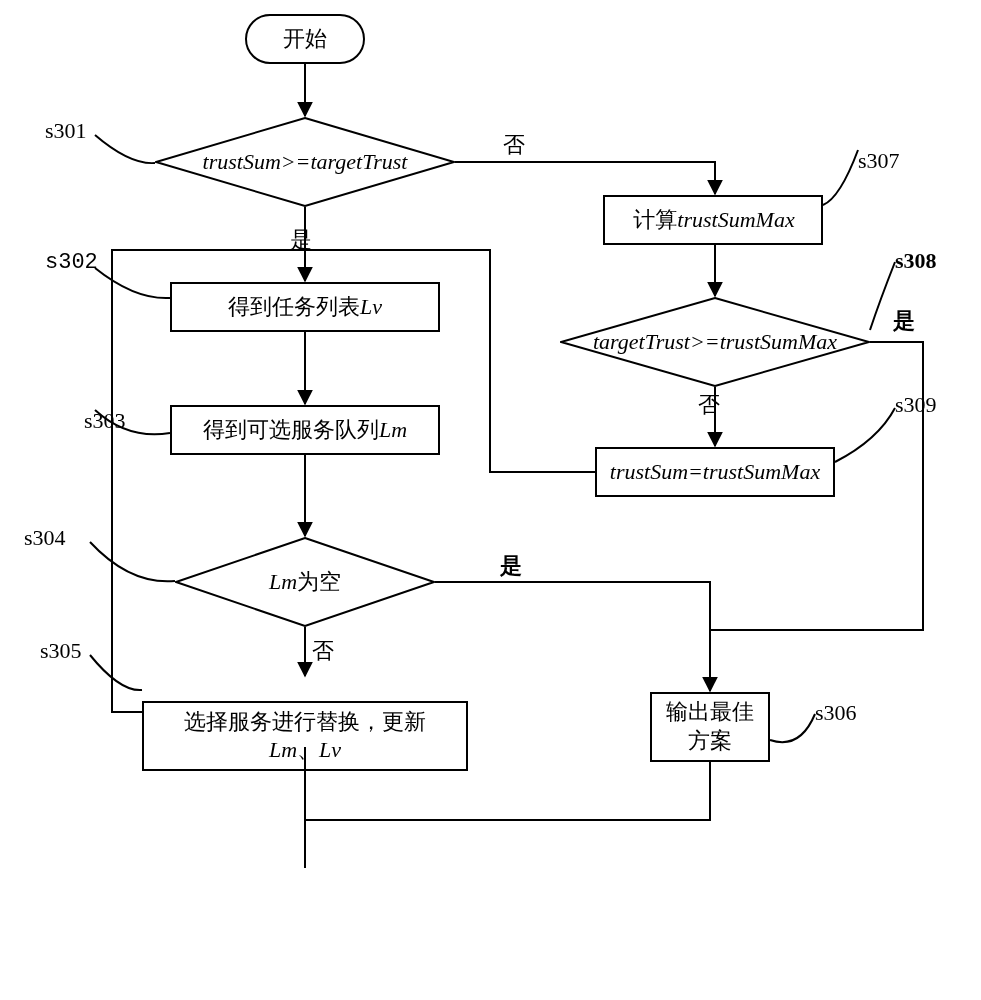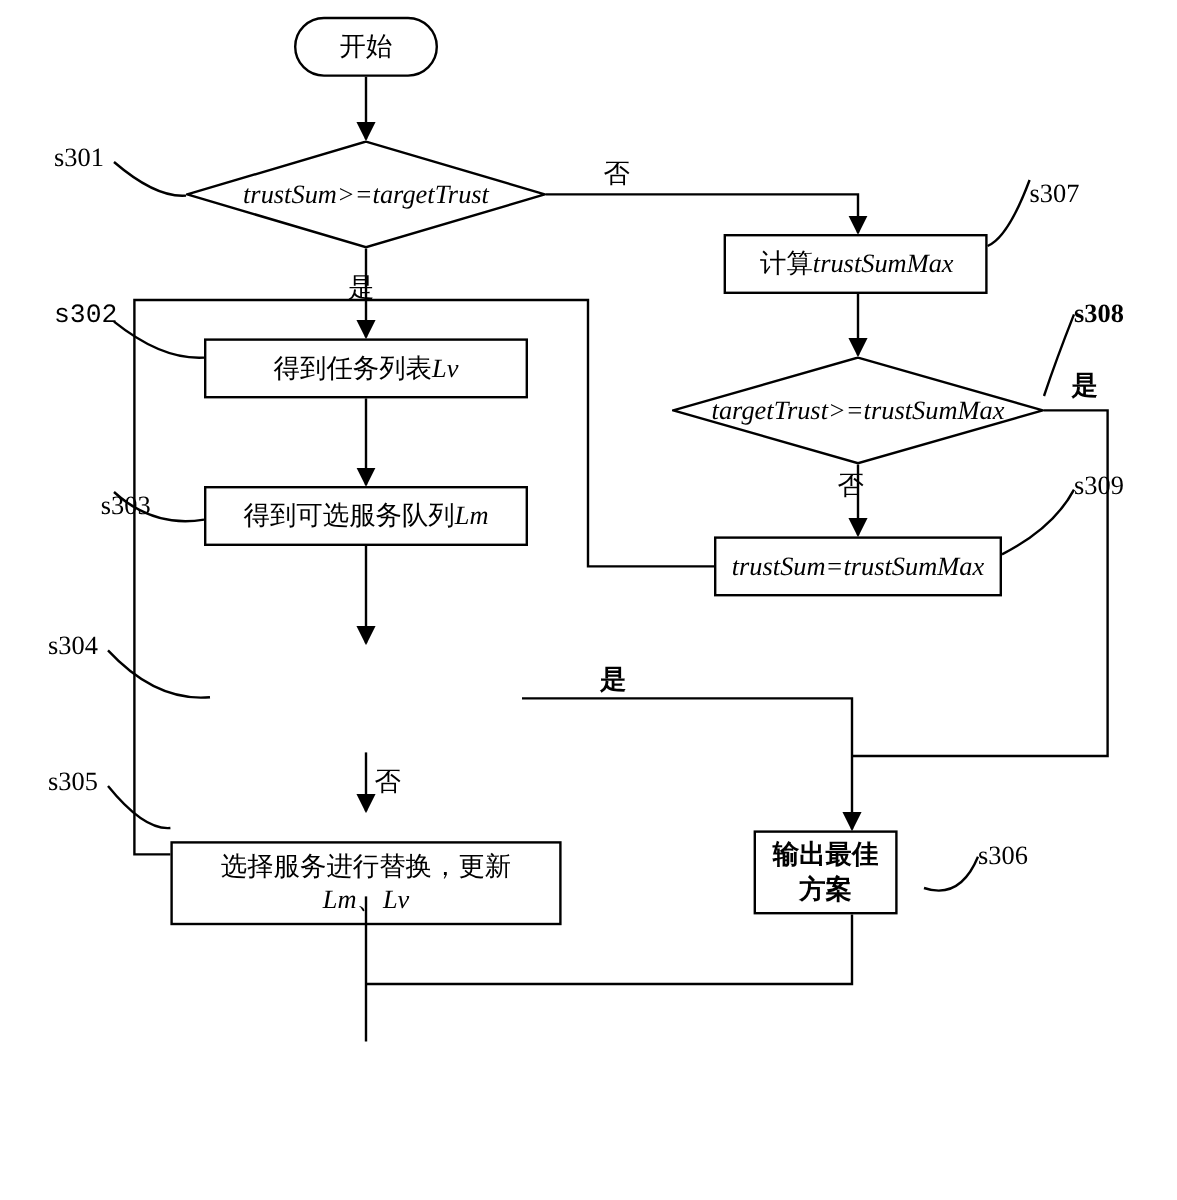--- a/index.html
+++ b/index.html
@@ -90,29 +90,39 @@
       <span>得到任务列表</span><span class="italic">Lv</span>
     </span>
   </div>
 
   <div class="box" style="left:170px; top:405px; width:270px; height:50px;">
     <span>
       <span>得到可选服务队列</span><span class="italic">Lm</span>
     </span>
   </div>
 
+  <div class="decision" style="left:175px; top:537px; width:260px; height:90px;">
+    <svg viewBox="0 0 260 90" preserveAspectRatio="none">
+      <polygon points="130,1 259,45 130,89 1,45" fill="#fff" stroke="#000" stroke-width="2"></polygon>
+    </svg>
+    <div class="dlabel" style="font-style:normal;">
+      <span>
+        <span class="italic">Lm</span><span>为空</span>
+      </span>
+    </div>
+  </div>
 
   <div class="box" style="left:142px; top:701px; width:326px; height:70px;align-items:flex-end;">
     <span>
       <span>选择服务进行替换，更新</span><br>
       <span class="italic">Lm</span><span>、</span><span class="italic">Lv</span>
     </span>
   </div>
 
-  <div class="box" style="left:628px; top:692px; width:120px; height:70px;font-weight:bold;">
+  <div class="box" style="left:650px; top:692px; width:120px; height:70px;">
     <span>
       <span>输出最佳</span><br>
       <span>方案</span>
     </span>
   </div>
 
   <div class="box" style="left:603px; top:195px; width:220px; height:50px;padding-left:10px;">
     <span>
       <span>计算</span><span class="italic">trustSumMax</span>
     </span>
@@ -136,21 +146,21 @@
   <div class="edge-label" style="left:290px; top:225px;">是</div>
   <div class="edge-label" style="left:503px; top:130px;">否</div>
   <div class="edge-label" style="left:698px; top:390px;">否</div>
   <div class="edge-label bold" style="left:893px; top:306px;">是</div>
   <div class="edge-label" style="left:312px; top:636px;">否</div>
   <div class="edge-label bold" style="left:500px; top:551px;">是</div>
 
   <div class="ref-label" style="left:45px;  top:118px;">s301</div>
   <div class="ref-label" style="left:45px;  top:250px;font-family:Liberation Mono, monospace;">s302</div>
   <div class="ref-label" style="left:45px;  top:408px;margin-left:39px;">s303</div>
-  <div class="ref-label" style="left:40px;  top:525px;">s304</div>
+  <div class="ref-label" style="left:24px;  top:525px;">s304</div>
   <div class="ref-label" style="left:40px;  top:638px;">s305</div>
   <div class="ref-label" style="left:815px; top:700px;">s306</div>
   <div class="ref-label" style="left:858px; top:148px;">s307</div>
   <div class="ref-label" style="left:895px; top:248px;font-weight:bold;">s308</div>
   <div class="ref-label" style="left:895px; top:392px;">s309</div>
 
   <svg class="arrows">
     <defs>
       <marker id="ah" viewBox="0 0 10 10" refX="9" refY="5" markerWidth="8" markerHeight="8" orient="auto-start-reverse">
         <path d="M 0 0 L 10 5 L 0 10 z" fill="#000"></path>

